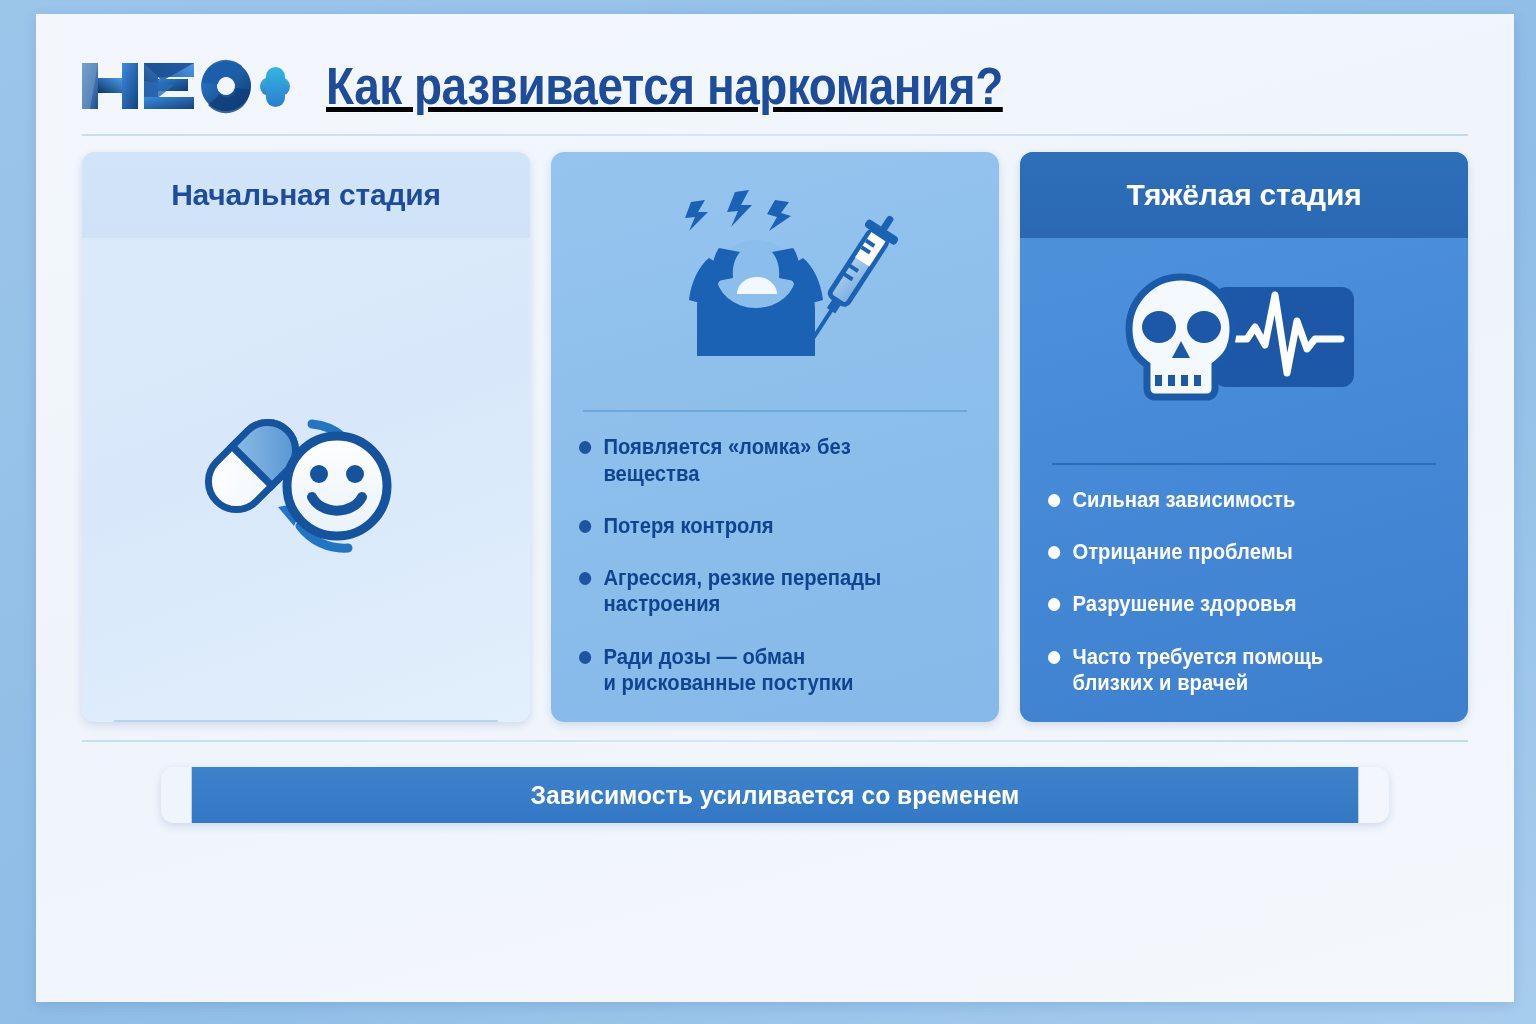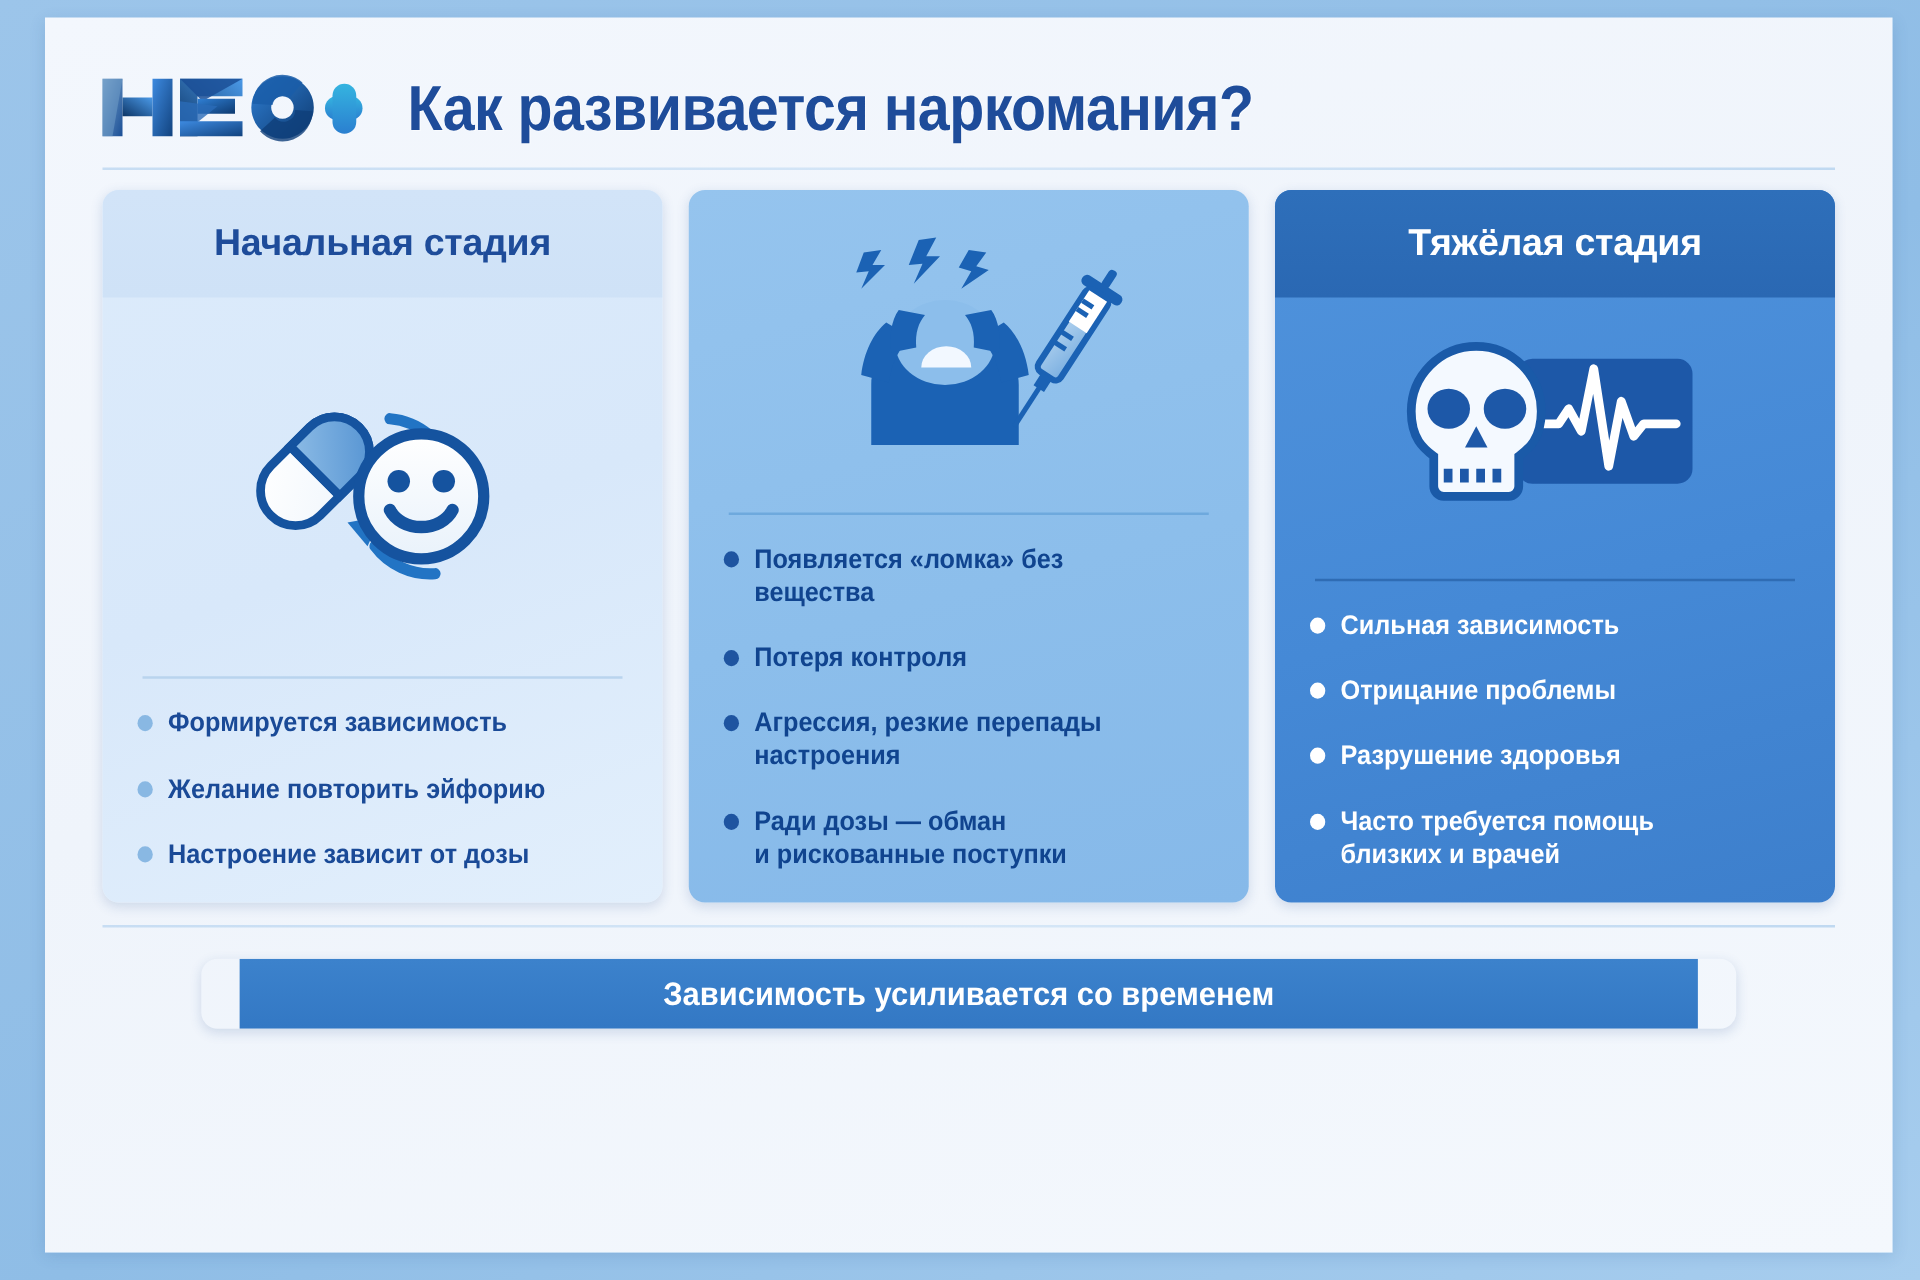--- a/index.html
+++ b/index.html
@@ -37,20 +37,21 @@
   }
 
   
   .header {
     display: flex;
     align-items: center;
     gap: 34px;
     padding: 4px 18px 0 12px;
     height: 92px;
     flex: 0 0 auto;
+    text-decoration: underline;
   }
   .logo {
     width: 214px;
     height: 66px;
     flex: 0 0 auto;
     display: block;
   }
   .page-title {
     font-size: 51px;
     font-weight: 700;
@@ -291,34 +292,20 @@
             <path d="M118,140 a55,55 0 0,0 48,22" fill="none" stroke="#2274c4" stroke-width="9" stroke-linecap="round"></path>
             <polygon points="96,121 123,116 112,140" fill="#2274c4"></polygon>
 
             <circle cx="155" cy="100" r="50" fill="url(#faceFill)" stroke="#15539f" stroke-width="9"></circle>
             <circle cx="137" cy="88" r="9" fill="#15539f"></circle>
             <circle cx="173" cy="88" r="9" fill="#15539f"></circle>
             <path d="M130,111 a27,22 0 0,0 50,0" fill="none" stroke="#15539f" stroke-width="10" stroke-linecap="round"></path>
           </svg>
         </div>
         <div class="card-rule"></div>
-        <ul class="card-list">
-          <li>
-            <span class="bullet"></span>
-            <span>Формируется зависимость</span>
-          </li>
-          <li>
-            <span class="bullet"></span>
-            <span>Желание повторить эйфорию</span>
-          </li>
-          <li>
-            <span class="bullet"></span>
-            <span>Настроение зависит от дозы</span>
-          </li>
-        </ul>
       </div>
 
       <div class="card card-2">
         <div class="card-icon">
           <svg width="260" height="180" viewBox="0 0 260 180">
             <defs>
               <linearGradient id="syrFill" x1="0" y1="0" x2="1" y2="1">
                 <stop offset="0" stop-color="#bcd9f2"></stop>
                   <stop offset="1" stop-color="#79aee0"></stop>
               </linearGradient>

